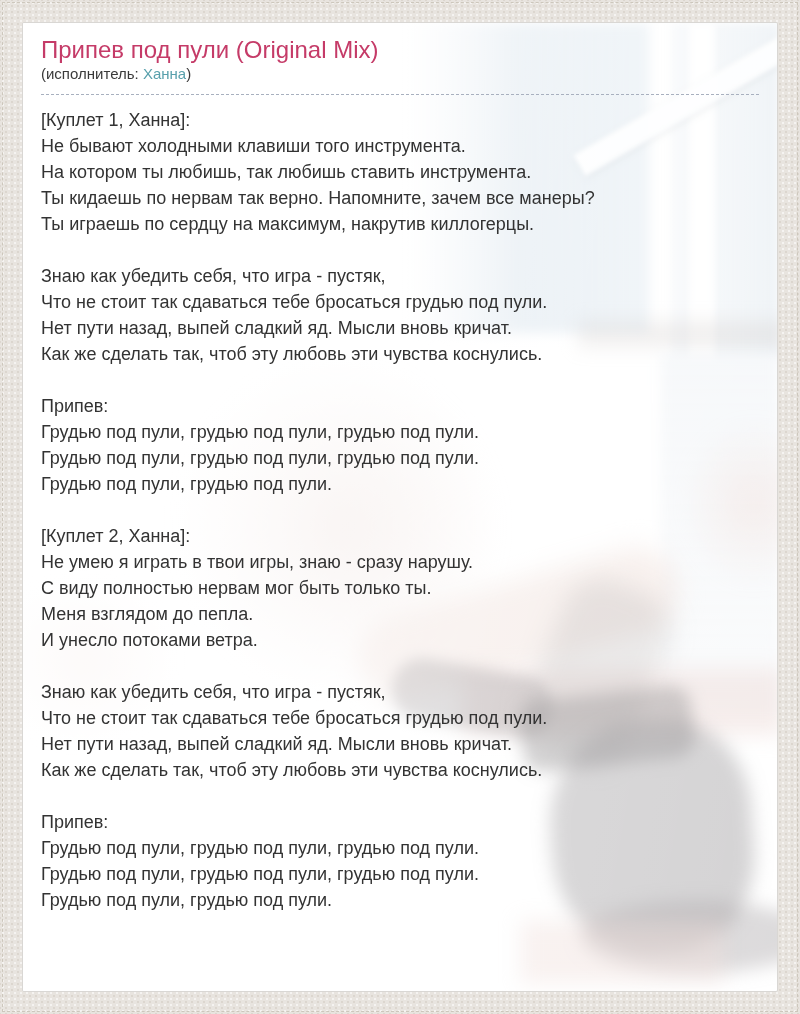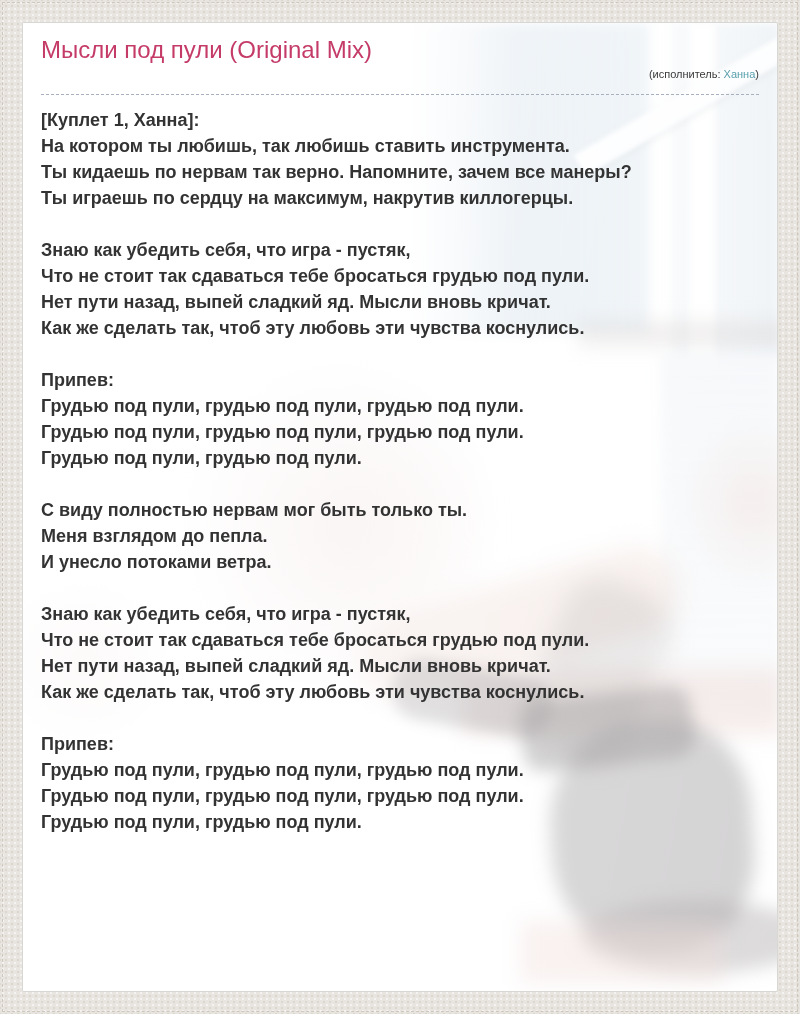--- a/index.html
+++ b/index.html
@@ -59,25 +59,25 @@
   .veil {
     position:absolute; inset:0; pointer-events:none;
     background:linear-gradient(100deg, rgba(255,255,255,.9) 0%, rgba(255,255,255,.72) 40%, rgba(255,255,255,.5) 65%, rgba(255,255,255,.42) 100%);
   }
   
   .content { position:relative; z-index:2; padding:13px 18px 0 18px; }
   h1.title {
     margin:0; font-size:24px; line-height:28px; font-weight:400;
     color:#c53b68; letter-spacing:0;
   }
-  .artist-line { font-size:11px; line-height:20px; color:#3a3a3a;text-align:right; }
+  .artist-line { font-size:15px; line-height:20px; color:#3a3a3a; }
   .artist-line a { color:#58a0ac; text-decoration:none; cursor:pointer; }
   .divider { margin-top:10px; border-bottom:1px dashed #a8b0bf; height:0; }
   .lyrics { margin-top:12px; font-size:18px; line-height:26px; color:#333333; }
-  .stanza { margin:0 0 26px 0;font-weight:bold; }
+  .stanza { margin:0 0 26px 0; }
   .stanza:last-child { margin-bottom:0; }
   .line { white-space:nowrap; }
 </style>
 </head>
 <body>
 
 <div class="page-frame"></div>
 
 <div class="card">
   <div class="photo">
@@ -95,43 +95,46 @@
     <div class="ph-boot-toe"></div>
     <div class="ph-boot-leg"></div>
     <div class="ph-boot-cuff"></div>
     <div class="ph-boot-main"></div>
     <div class="ph-boot-sole"></div>
     <div class="ph-pink-floor"></div>
     <div class="veil"></div>
   </div>
 
   <div class="content">
-    <h1 class="title">Мысли под пули (Original Mix)</h1>
+    <h1 class="title">Припев под пули (Original Mix)</h1>
     <div class="artist-line"><span>(исполнитель: </span><a>Ханна</a><span>)</span></div>
     <div class="divider"></div>
     <div class="lyrics">
         <div class="stanza">
           <div class="line">[Куплет 1, Ханна]:</div>
+          <div class="line">Не бывают холодными клавиши того инструмента.</div>
           <div class="line">На котором ты любишь, так любишь ставить инструмента.</div>
           <div class="line">Ты кидаешь по нервам так верно. Напомните, зачем все манеры?</div>
           <div class="line">Ты играешь по сердцу на максимум, накрутив киллогерцы.</div>
         </div>
         <div class="stanza">
           <div class="line">Знаю как убедить себя, что игра - пустяк,</div>
           <div class="line">Что не стоит так сдаваться тебе бросаться грудью под пули.</div>
           <div class="line">Нет пути назад, выпей сладкий яд. Мысли вновь кричат.</div>
           <div class="line">Как же сделать так, чтоб эту любовь эти чувства коснулись.</div>
         </div>
         <div class="stanza">
           <div class="line">Припев:</div>
           <div class="line">Грудью под пули, грудью под пули, грудью под пули.</div>
           <div class="line">Грудью под пули, грудью под пули, грудью под пули.</div>
           <div class="line">Грудью под пули, грудью под пули.</div>
         </div>
         <div class="stanza">
+          <div class="line">[Куплет 2, Ханна]:</div>
+          <div class="line">Не умею я играть в твои игры, знаю - сразу нарушу.</div>
           <div class="line">С виду полностью нервам мог быть только ты.</div>
           <div class="line">Меня взглядом до пепла.</div>
           <div class="line">И унесло потоками ветра.</div>
         </div>
         <div class="stanza">
           <div class="line">Знаю как убедить себя, что игра - пустяк,</div>
           <div class="line">Что не стоит так сдаваться тебе бросаться грудью под пули.</div>
           <div class="line">Нет пути назад, выпей сладкий яд. Мысли вновь кричат.</div>
           <div class="line">Как же сделать так, чтоб эту любовь эти чувства коснулись.</div>
         </div>

